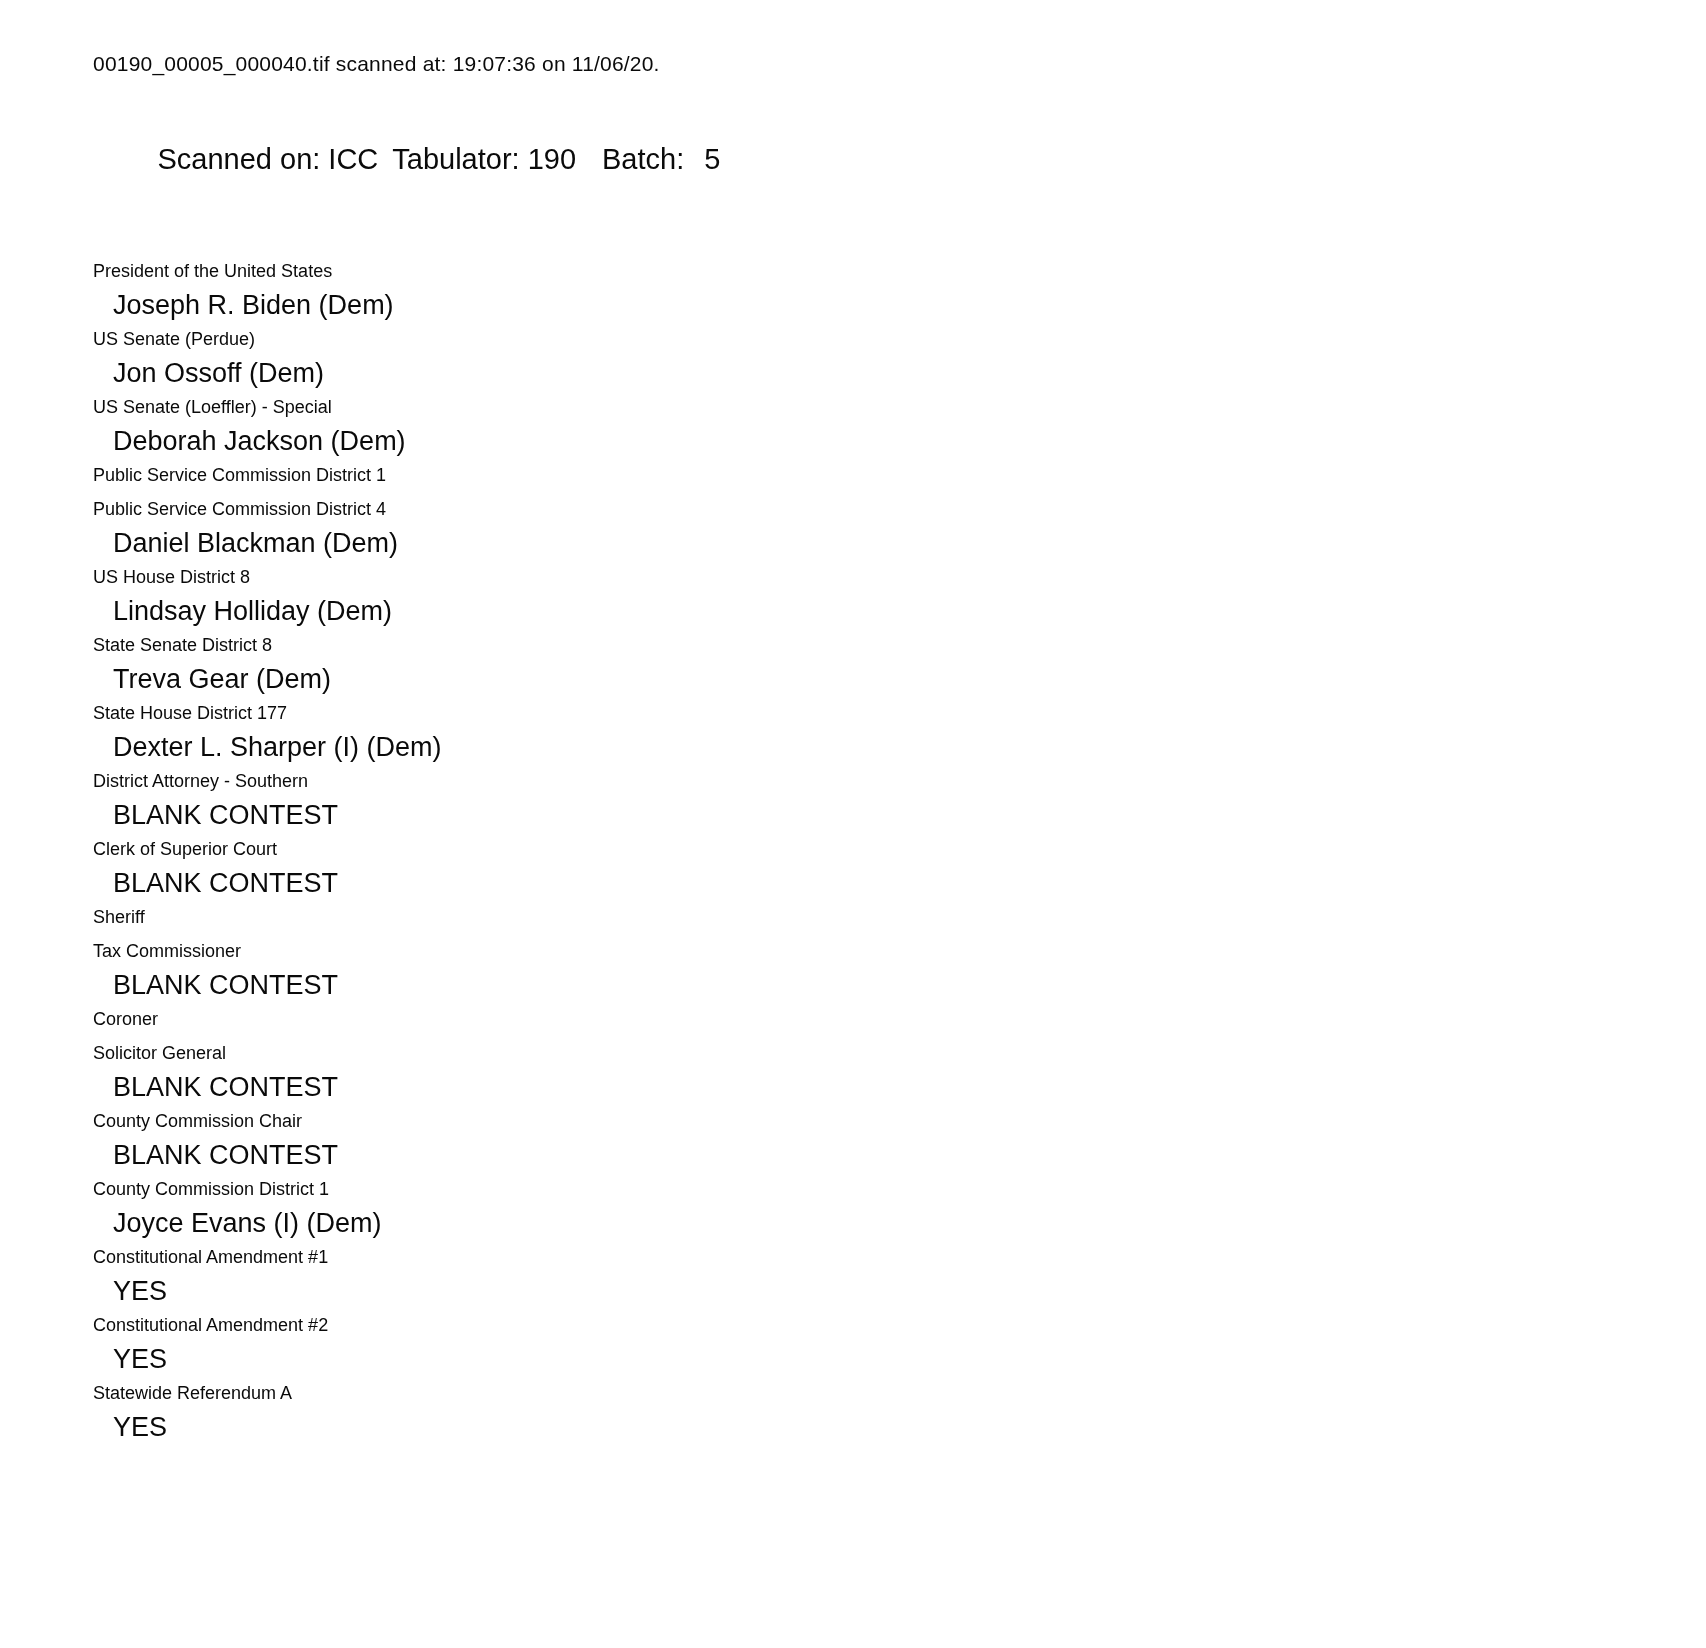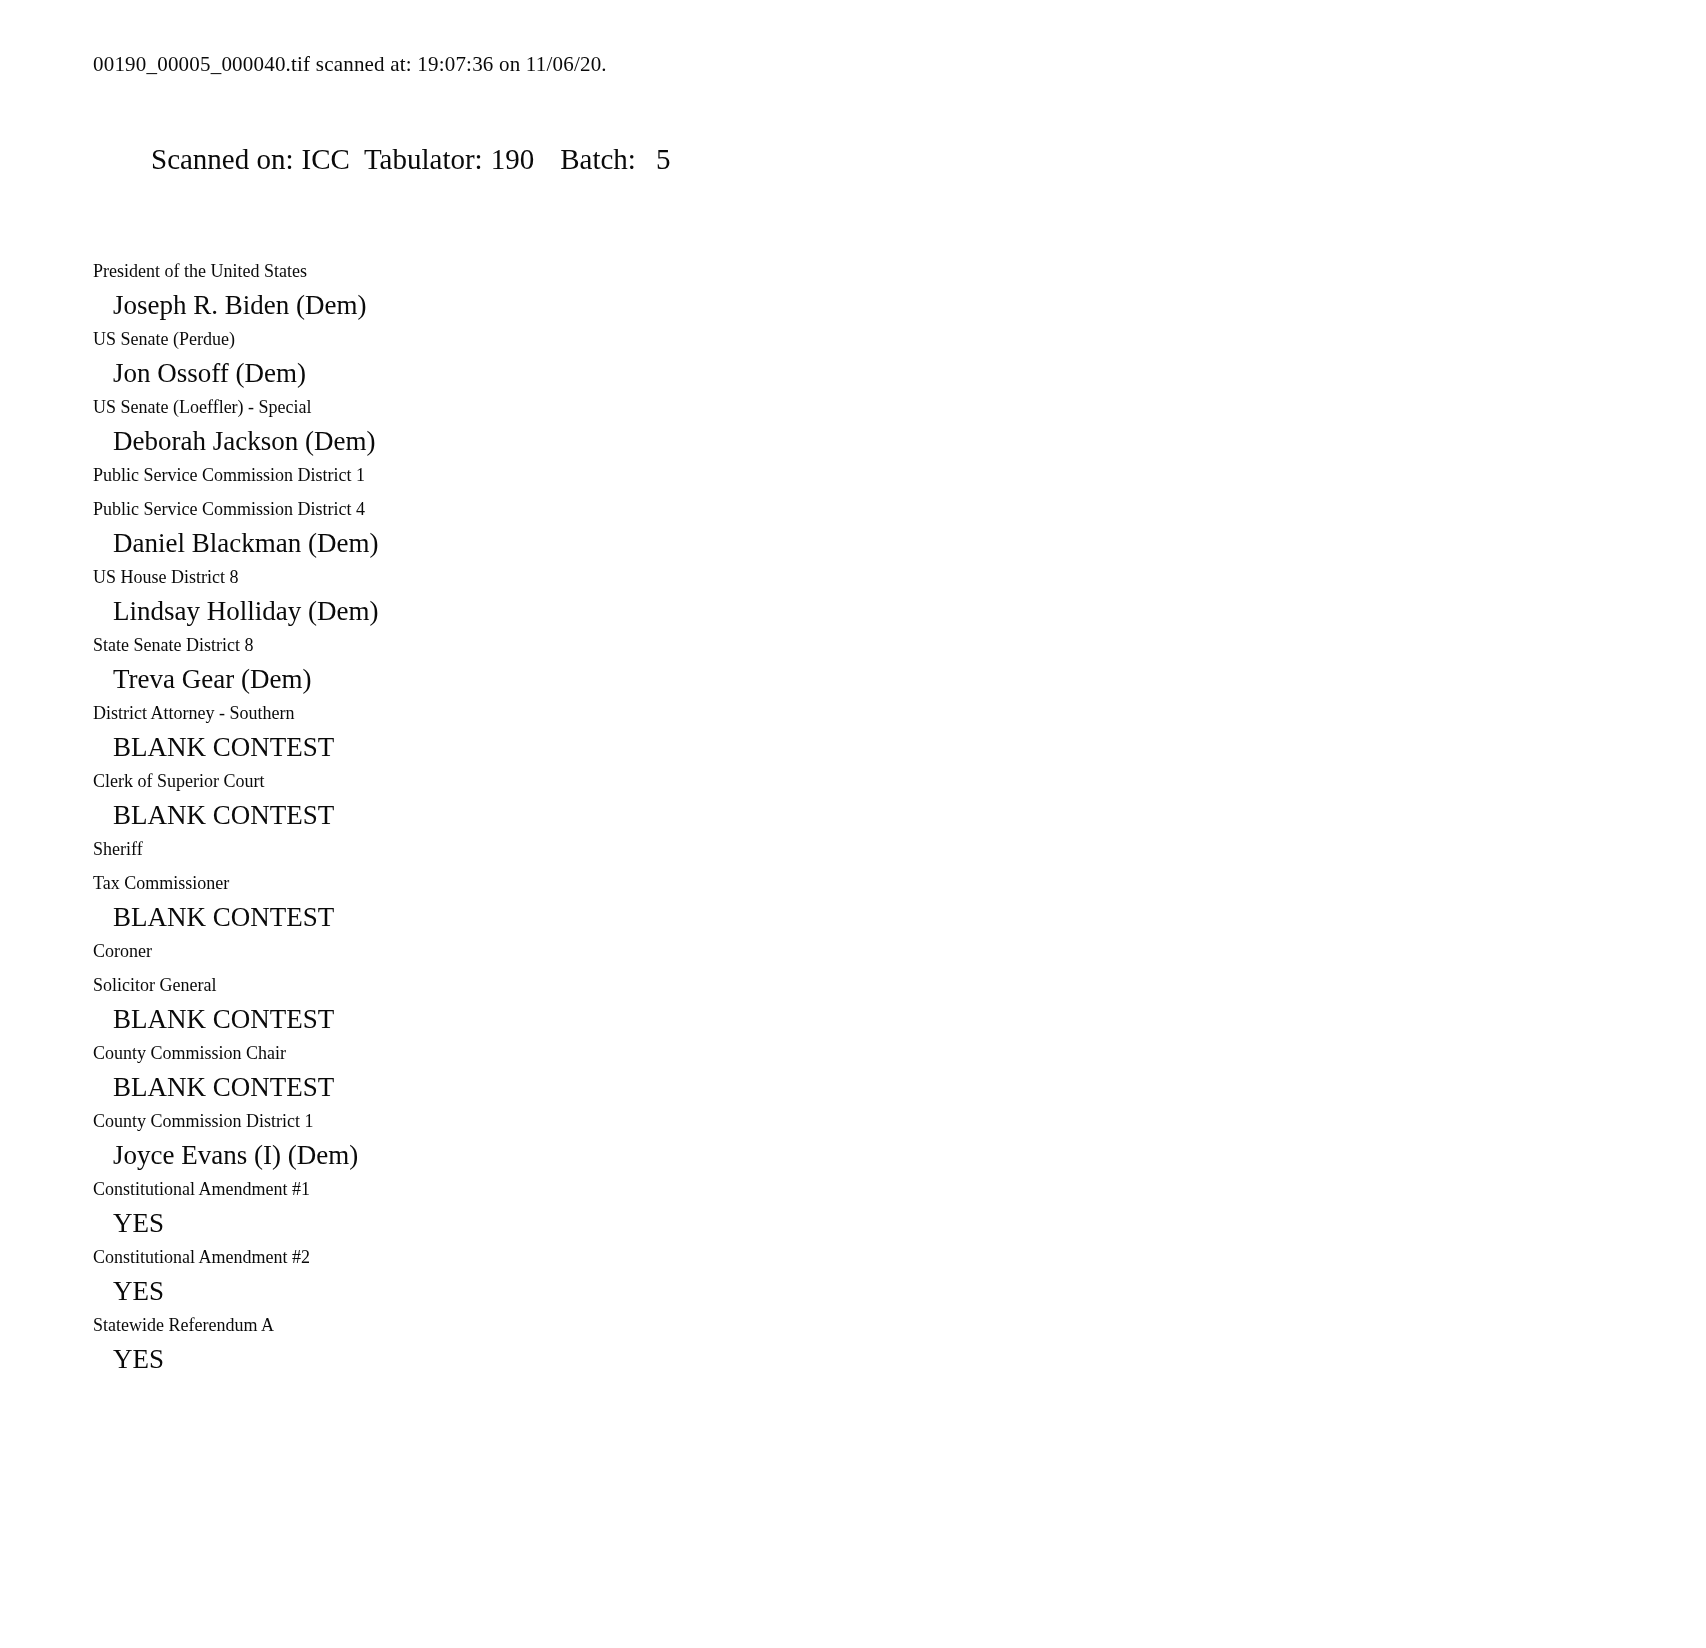--- a/index.html
+++ b/index.html
@@ -11,21 +11,20 @@
   .page {
     position: relative;
     width: 1706px;
     height: 1648px;
     background: #ffffff;
     font-family: "Liberation Sans", sans-serif;
     overflow: hidden;
   }
   .content {
     padding: 50px 0 0 93px;
-    font-family: Liberation Serif, serif;
   }
   .scan-line {
     font-size: 21px;
     line-height: 28px;
     white-space: pre;
     letter-spacing: 0.2px;
   }
   .meta-block {
     margin-top: 30px;
   }
@@ -89,20 +88,24 @@
         </div>
         <div class="contest">
           <div class="contest-title">US House District 8</div>
           <div class="contest-vote">Lindsay Holliday (Dem)</div>
         </div>
         <div class="contest">
           <div class="contest-title">State Senate District 8</div>
           <div class="contest-vote">Treva Gear (Dem)</div>
         </div>
         <div class="contest">
+          <div class="contest-title">State House District 177</div>
+          <div class="contest-vote">Dexter L. Sharper (I) (Dem)</div>
+        </div>
+        <div class="contest">
           <div class="contest-title">District Attorney - Southern</div>
           <div class="contest-vote">BLANK CONTEST</div>
         </div>
         <div class="contest">
           <div class="contest-title">Clerk of Superior Court</div>
           <div class="contest-vote">BLANK CONTEST</div>
         </div>
         <div class="contest">
           <div class="contest-title">Sheriff</div>
         </div>

